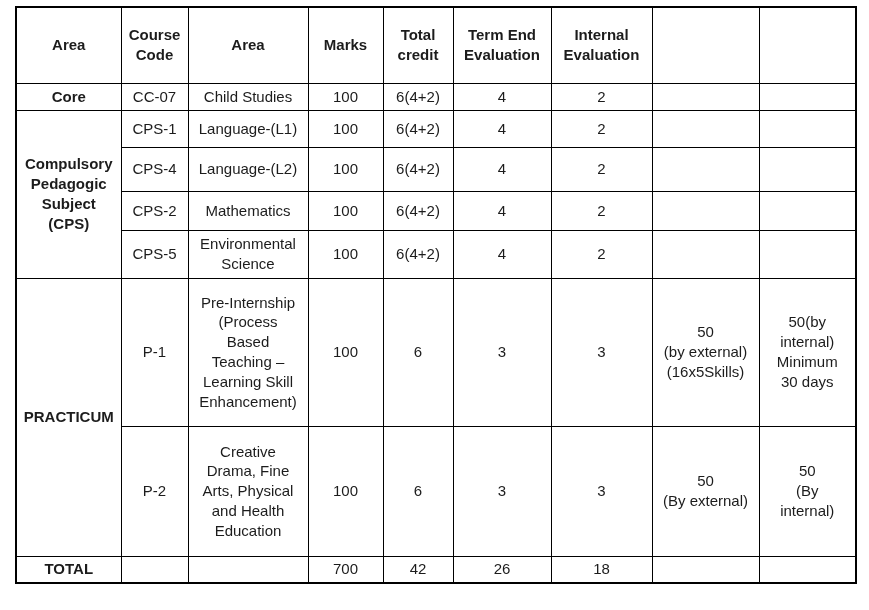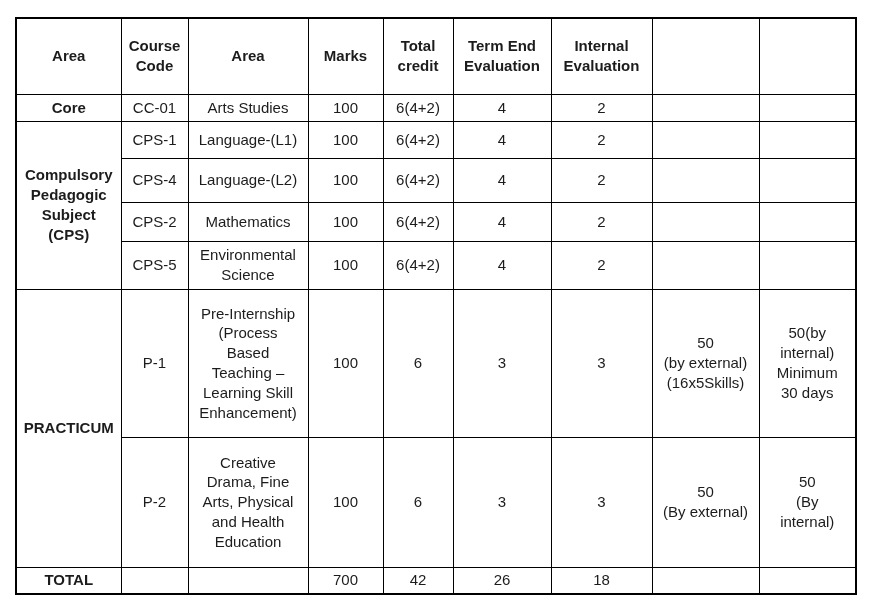--- a/index.html
+++ b/index.html
@@ -6,21 +6,21 @@
     margin: 0;
     padding: 0;
     width: 869px;
     height: 610px;
     background: #ffffff;
     font-family: "Liberation Sans", sans-serif;
   }
   table.curriculum {
     position: absolute;
     left: 15px;
-    top: 17px;
+    top: 6px;
     border-collapse: collapse;
     table-layout: fixed;
     border: 2px solid #000000;
   }
   td {
     border: 1.5px solid #000000;
     text-align: center;
     vertical-align: middle;
     font-size: 15px;
     color: #1c1c1c;
@@ -59,22 +59,22 @@
     <td class="b">Term End
 Evaluation</td>
     <td class="b">Internal
 Evaluation</td>
     <td class="b"></td>
     <td class="b"></td>
   </tr>
 
   <tr style="height:27px">
     <td class="b">Core</td>
-    <td>CC-01</td>
-    <td>Arts Studies</td>
+    <td>CC-07</td>
+    <td>Child Studies</td>
     <td>100</td>
     <td>6(4+2)</td>
     <td>4</td>
     <td>2</td>
     <td></td>
     <td></td>
   </tr>
 
   <tr style="height:37px">
     <td class="b" rowspan="4">Compulsory

